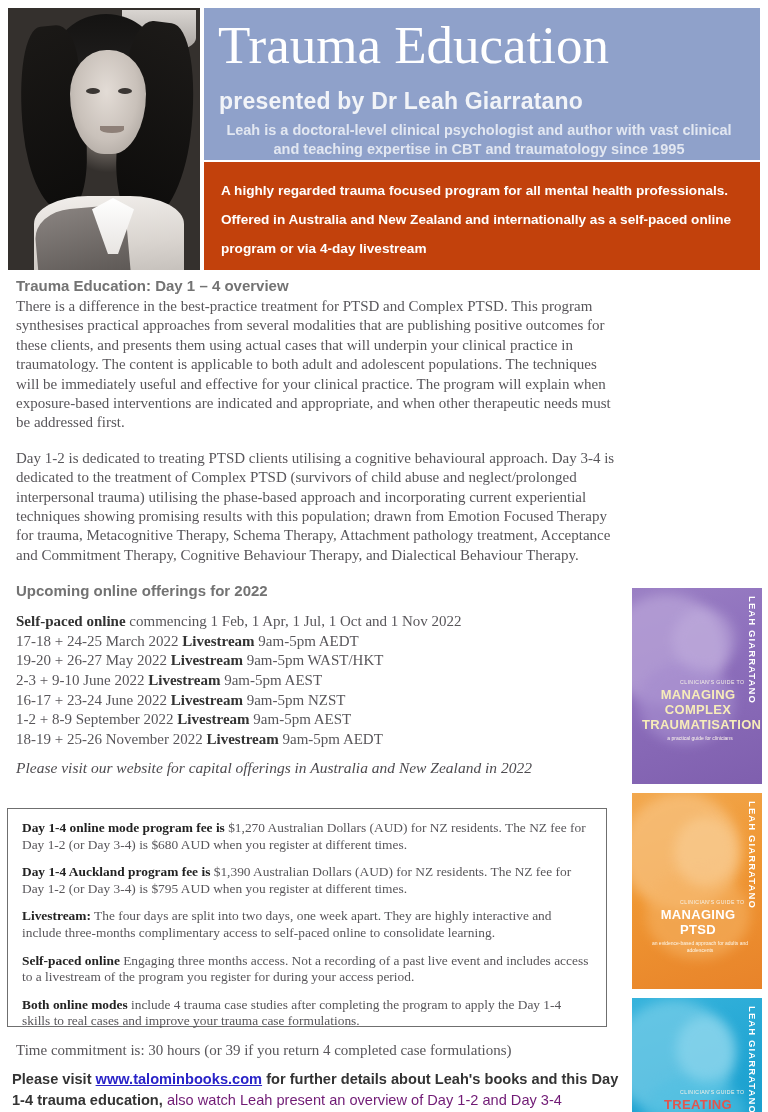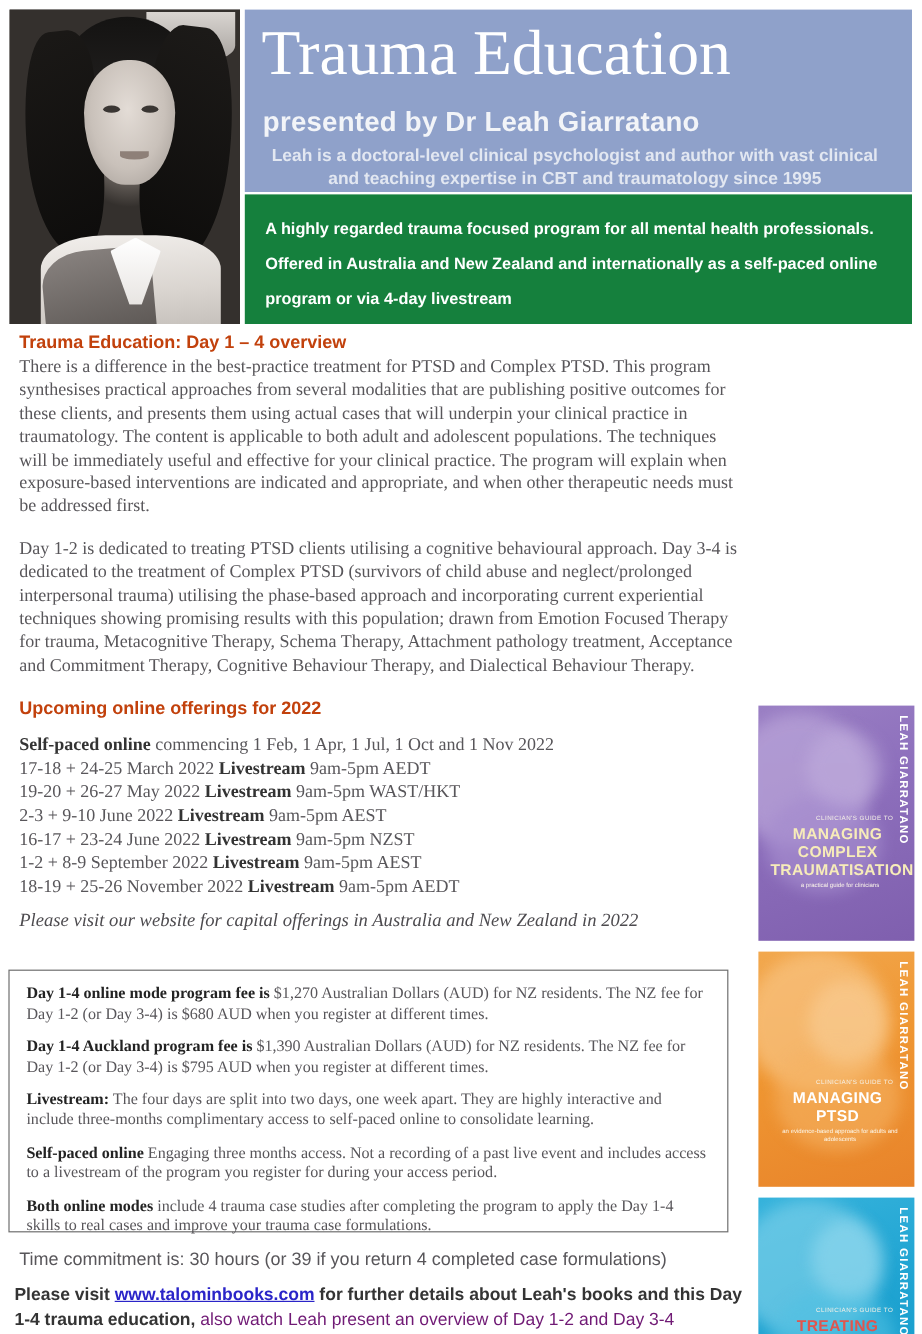--- a/index.html
+++ b/index.html
@@ -65,34 +65,34 @@
     font-family:"Liberation Sans", sans-serif;font-weight:700;letter-spacing:.2px;
   }
   .title-desc{
     position:absolute;left:15px;top:113px;width:520px;
     font-size:14.5px;line-height:19px;color:#e2e7f1;
     font-family:"Liberation Sans", sans-serif;font-weight:700;text-align:center;
   }
 
   .orange-band{
     position:absolute;left:204px;top:162px;width:556px;height:108px;
-    background:#15803d;
+    background:#c2410c;
   }
   .orange-text{
     position:absolute;left:17px;top:14px;width:520px;
     font-size:13.6px;line-height:29px;color:#ffffff;
     font-family:"Liberation Sans", sans-serif;font-weight:700;
   }
 
   
   .content{position:absolute;left:0;top:276px;width:768px;}
   .col-left{position:absolute;left:16px;top:0;width:600px;}
 
   h2.sec{
-    margin:0 0 1px 0;font-size:15px;line-height:20px;color:#c2410c;
+    margin:0 0 1px 0;font-size:15px;line-height:20px;color:#737373;
     font-family:"Liberation Sans", sans-serif;font-weight:700;
   }
   p.body{
     margin:0 0 0 0;font-size:15px;line-height:19.4px;color:#58565a;
     font-family:"Liberation Serif", serif;text-align:left;
   }
   .gap{height:16px;}
   .gap-sm{height:10px;}
 
   .offer-line{
@@ -114,21 +114,21 @@
   .feebox-inner{padding:11px 14px 0 14px;}
   .fee-p{
     margin:0 0 11px 0;font-size:13.4px;line-height:16.6px;color:#58565a;
     font-family:"Liberation Serif", serif;
   }
   .fee-p b{color:#232323;font-weight:700;}
 
   .time-line{
     position:absolute;left:16px;top:764px;width:600px;
     font-size:15px;line-height:20px;color:#58565a;
-    font-family:Liberation Sans, sans-serif;
+    font-family:Liberation Serif, serif;
   }
   .visit-block{
     position:absolute;left:12px;top:793px;width:616px;
     font-size:14.6px;line-height:20.5px;color:#343434;
     font-family:"Liberation Sans", sans-serif;font-weight:700;
   }
   .visit-block .normal{font-weight:400;color:#701a75;text-align:center;}
   .visit-block a{color:#2a24c8;font-weight:700;}
 
   

